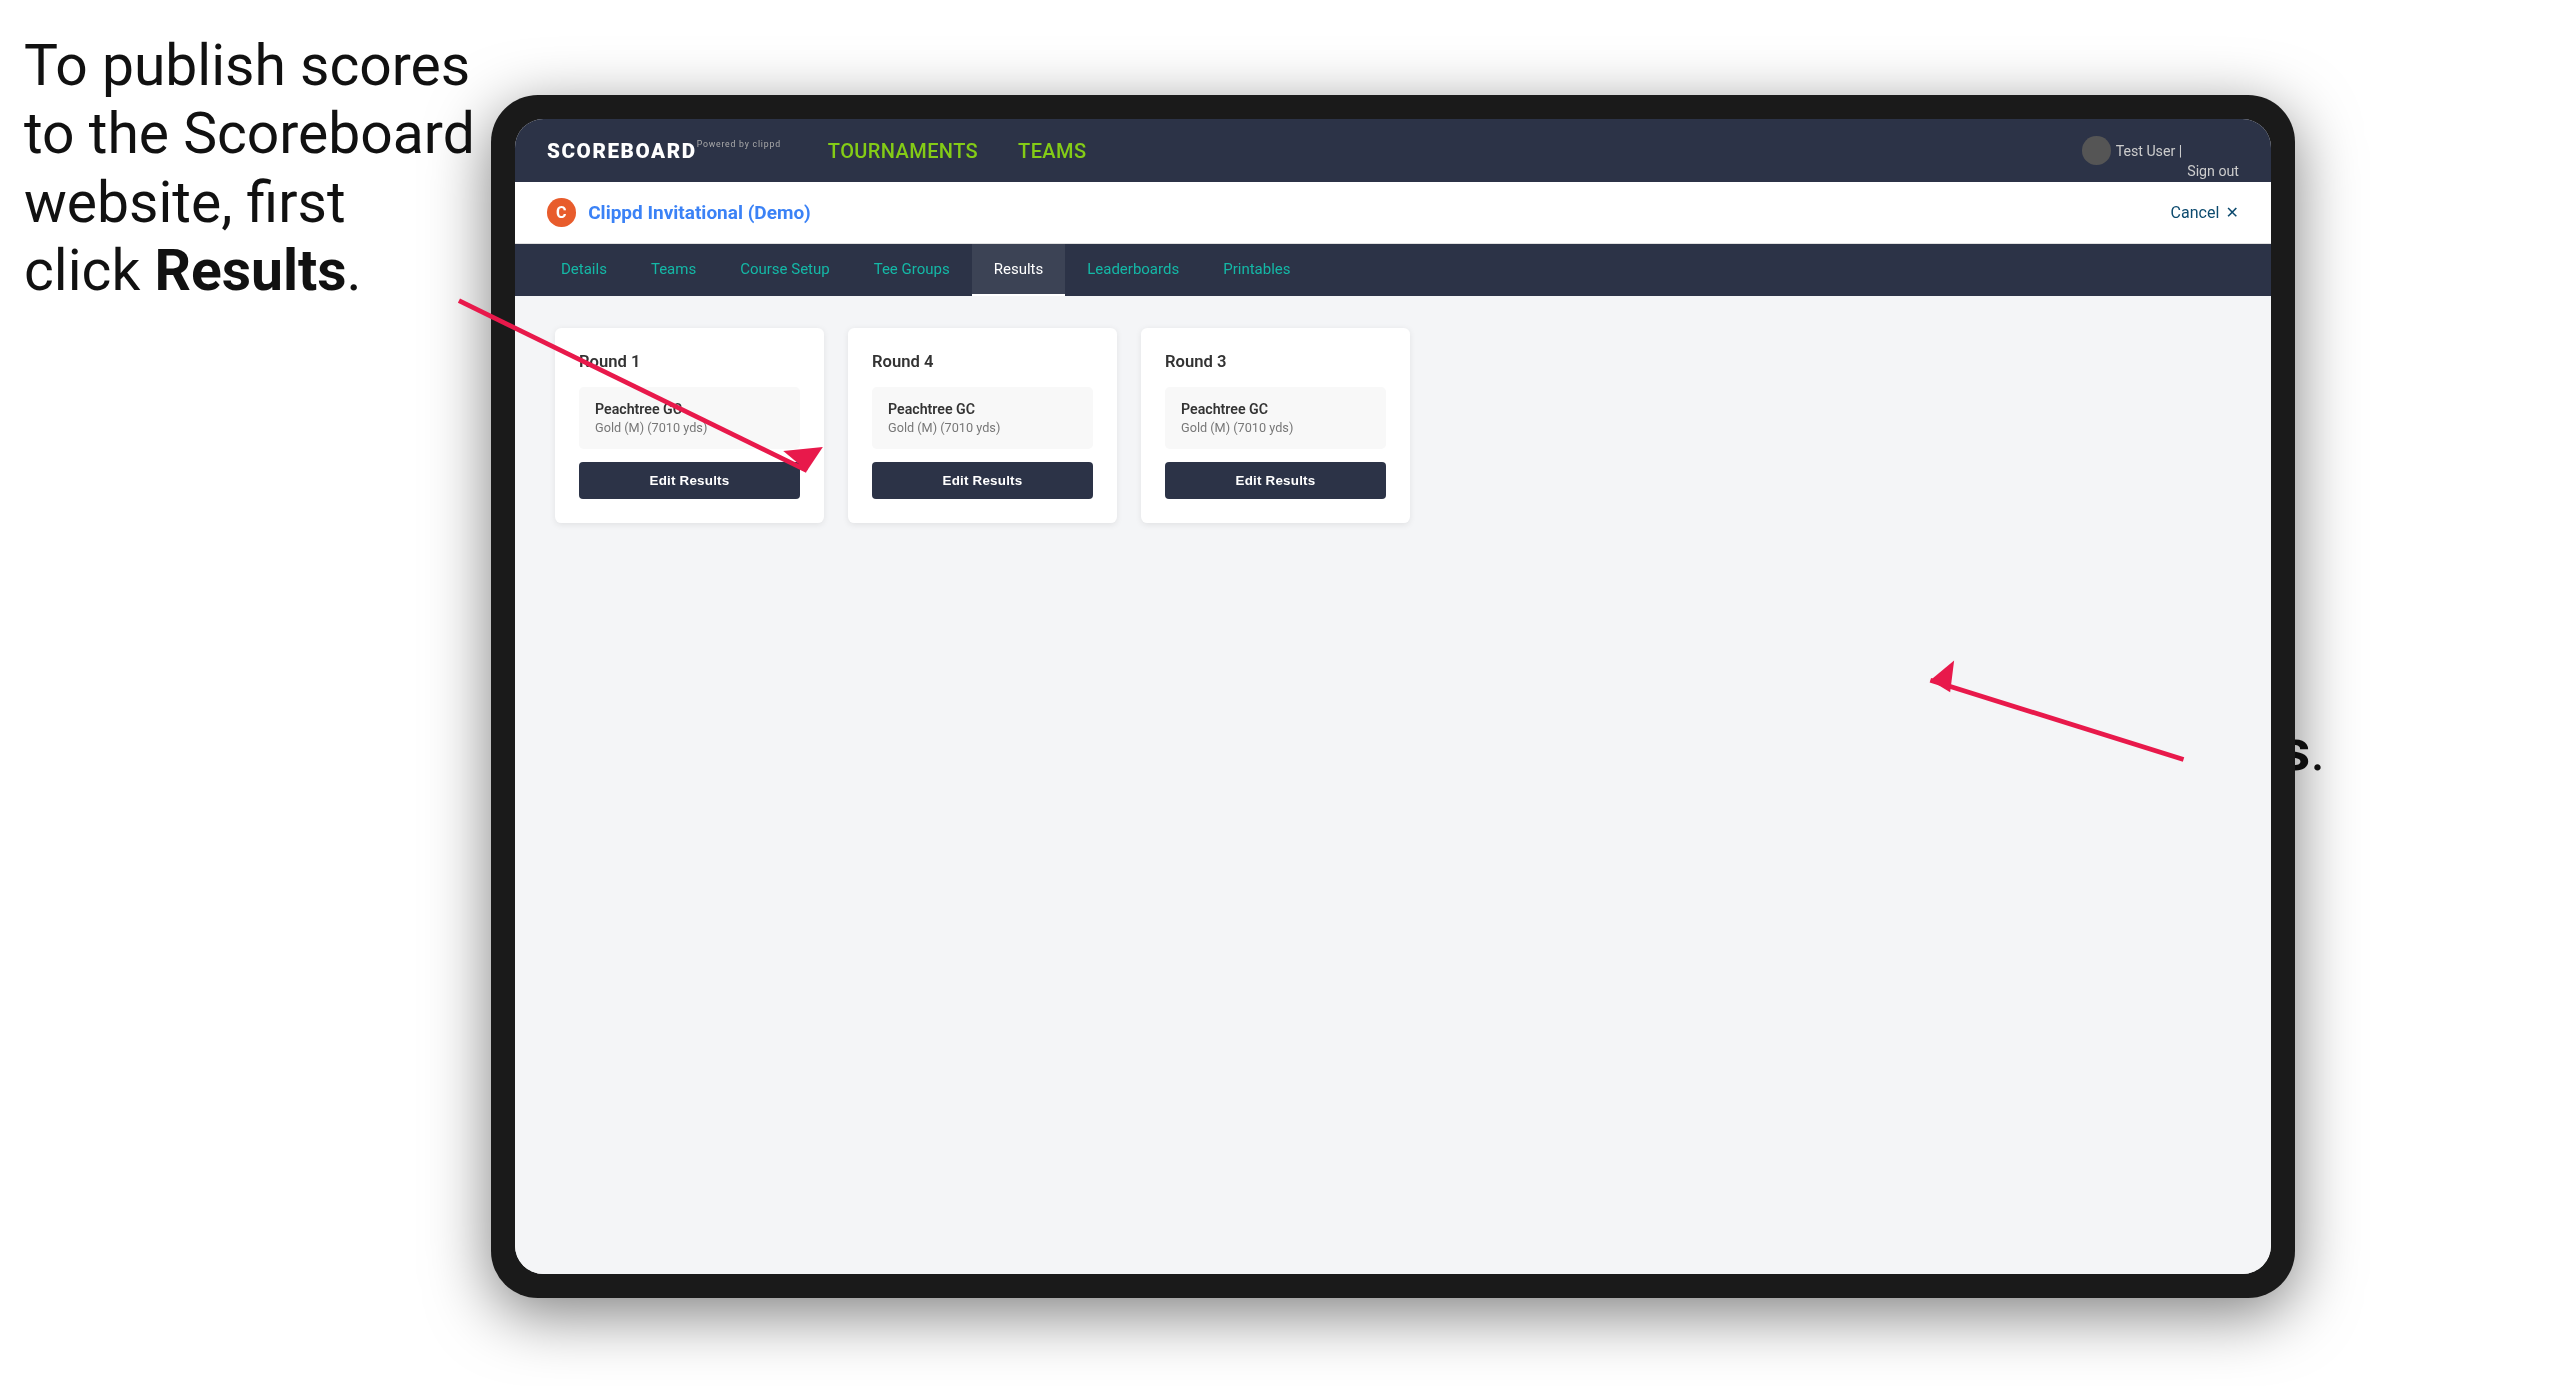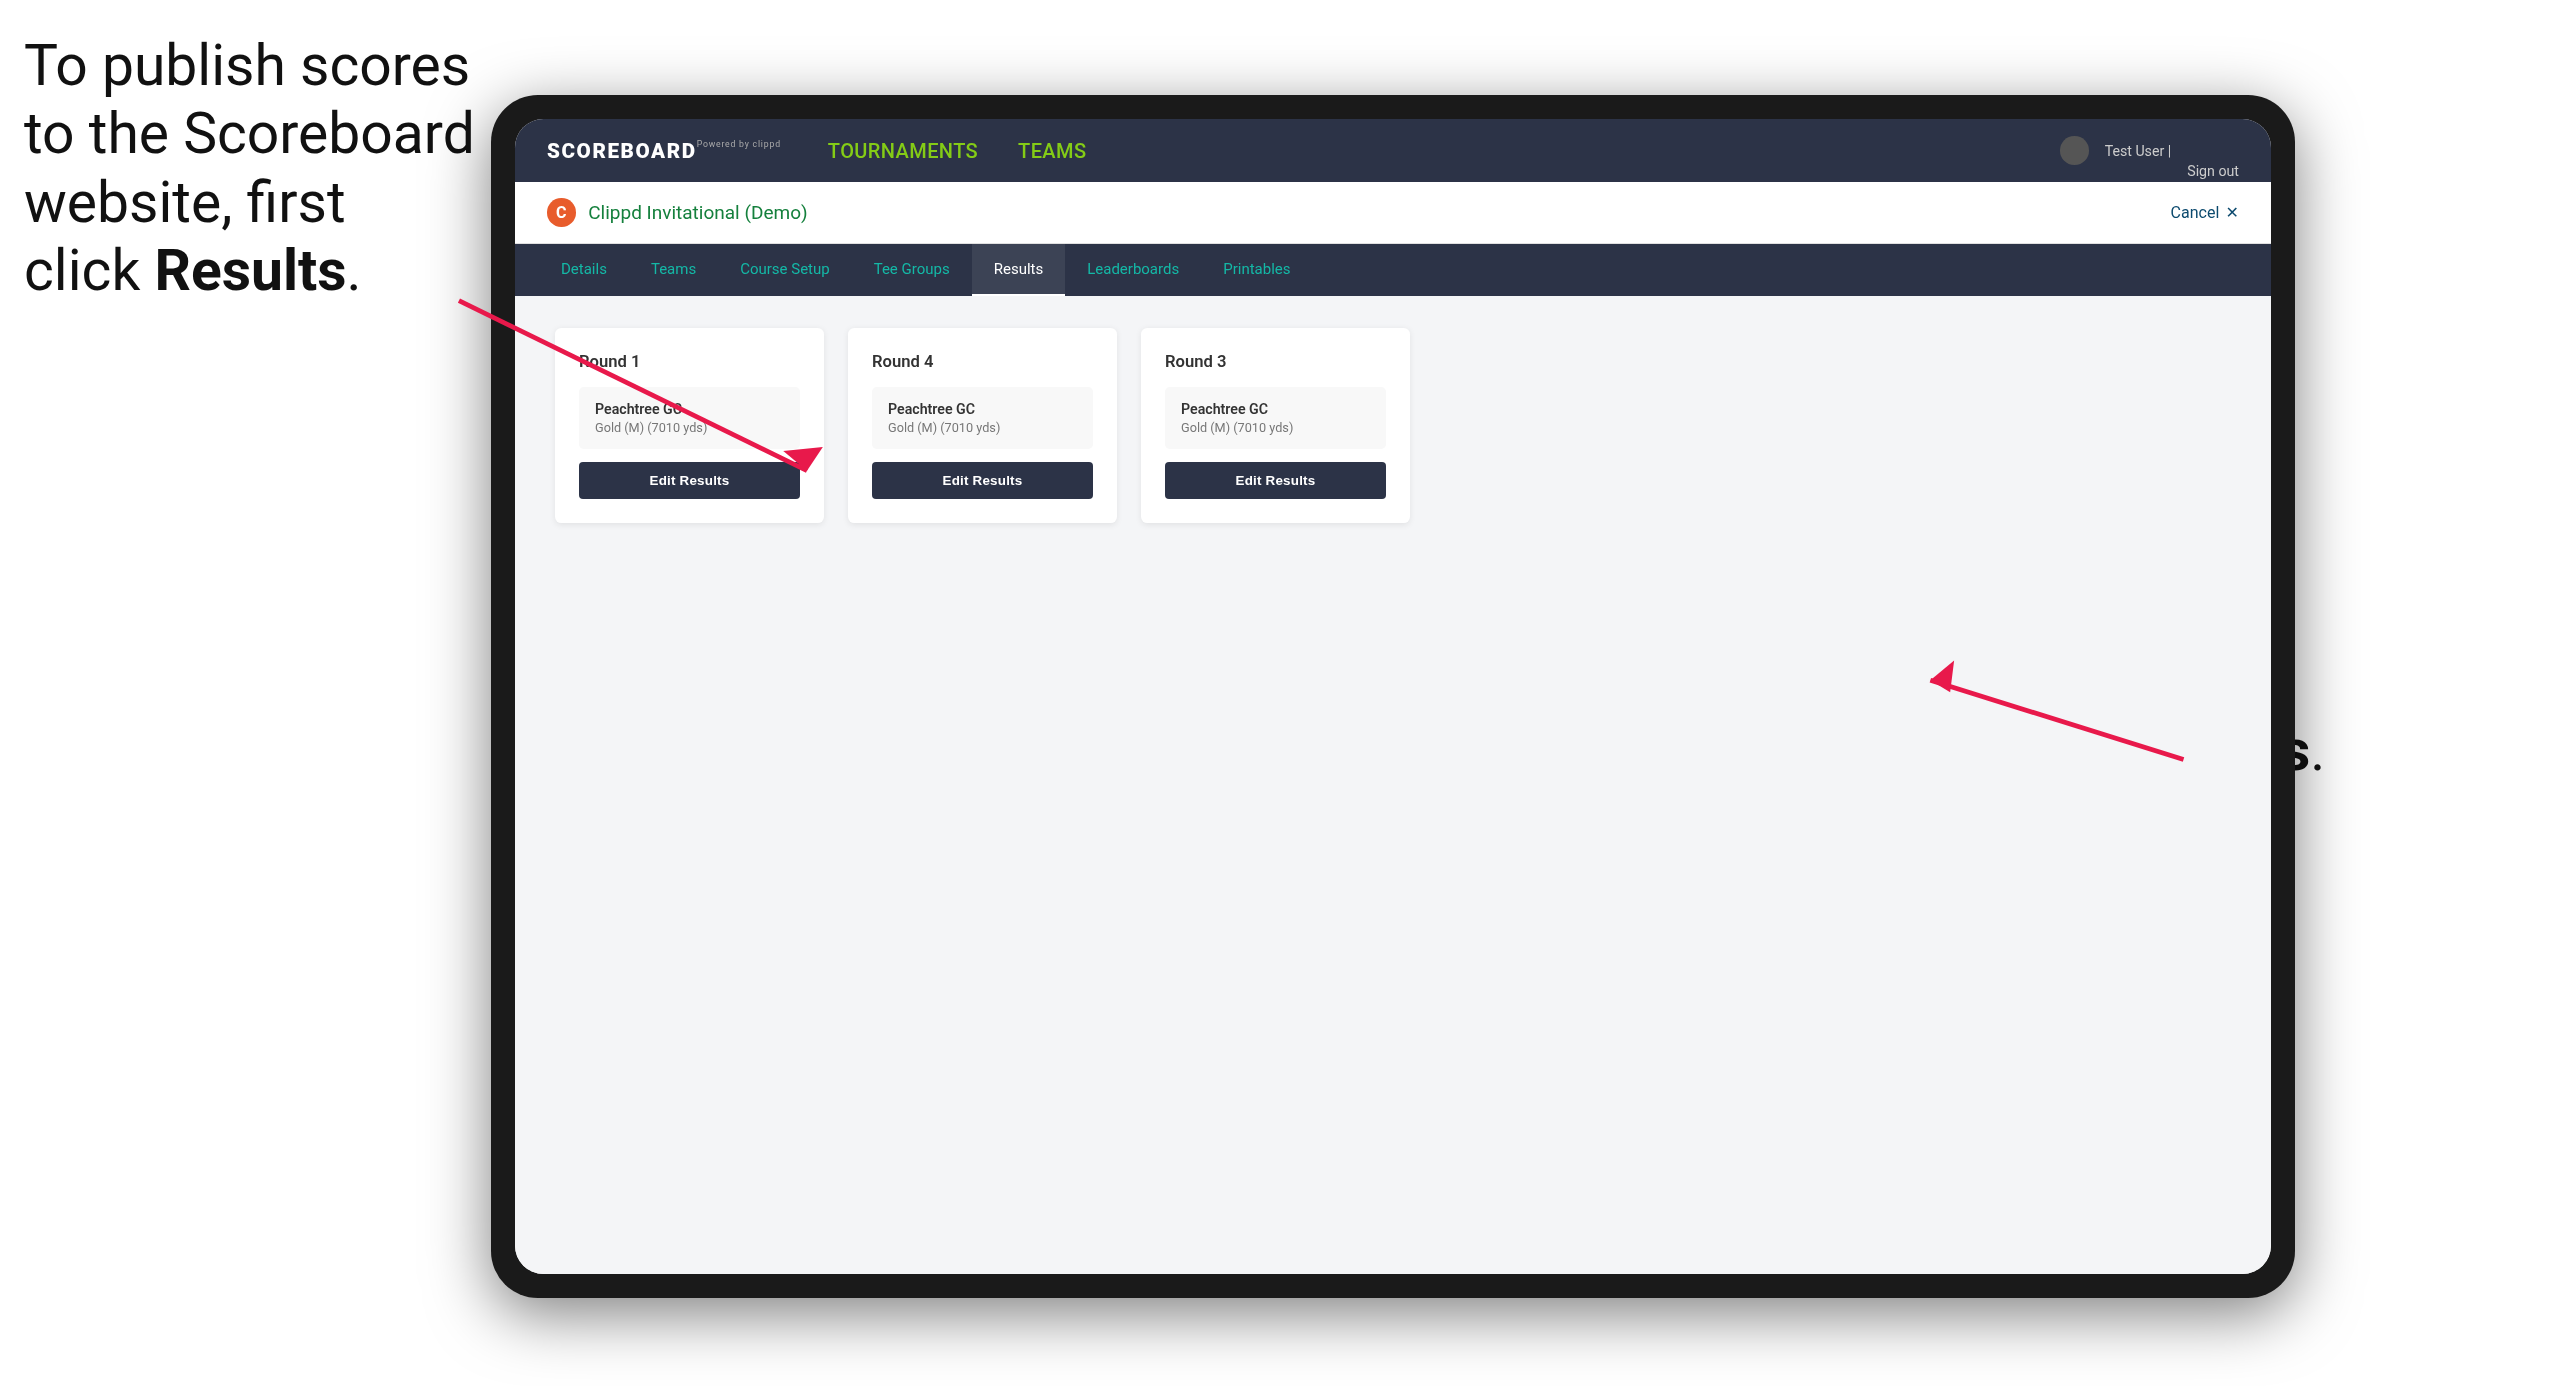--- a/index.html
+++ b/index.html
@@ -98,21 +98,21 @@
       color: #84cc16;
       cursor: pointer;
       letter-spacing: 0.4px;
       text-transform: uppercase;
       font-weight: 500;
     }
 
     .nav-right {
       display: flex;
       align-items: center;
-      gap: 16px;
+      gap: 5px;
     }
     .user-avatar {
       width: 28.5px;
       height: 28.5px;
       background: #555;
       border-radius: 50%;
     }
     .nav-user-text {
       font-size: 14.2px;
       color: #cccccc;
@@ -146,22 +146,22 @@
       border-radius: 50%;
       display: flex;
       align-items: center;
       justify-content: center;
       color: white;
       font-weight: 700;
       font-size: 16px;
     }
     .tournament-name {
       font-size: 19px;
-      color: #15803d;
-      font-weight: 400;
+      color: #3b82f6;
+      font-weight: 700;
     }
     .cancel-btn {
       display: flex;
       align-items: center;
       gap: 6.3px;
       font-size: 16px;
       color: #0c4a6e;
       cursor: pointer;
     }
 

